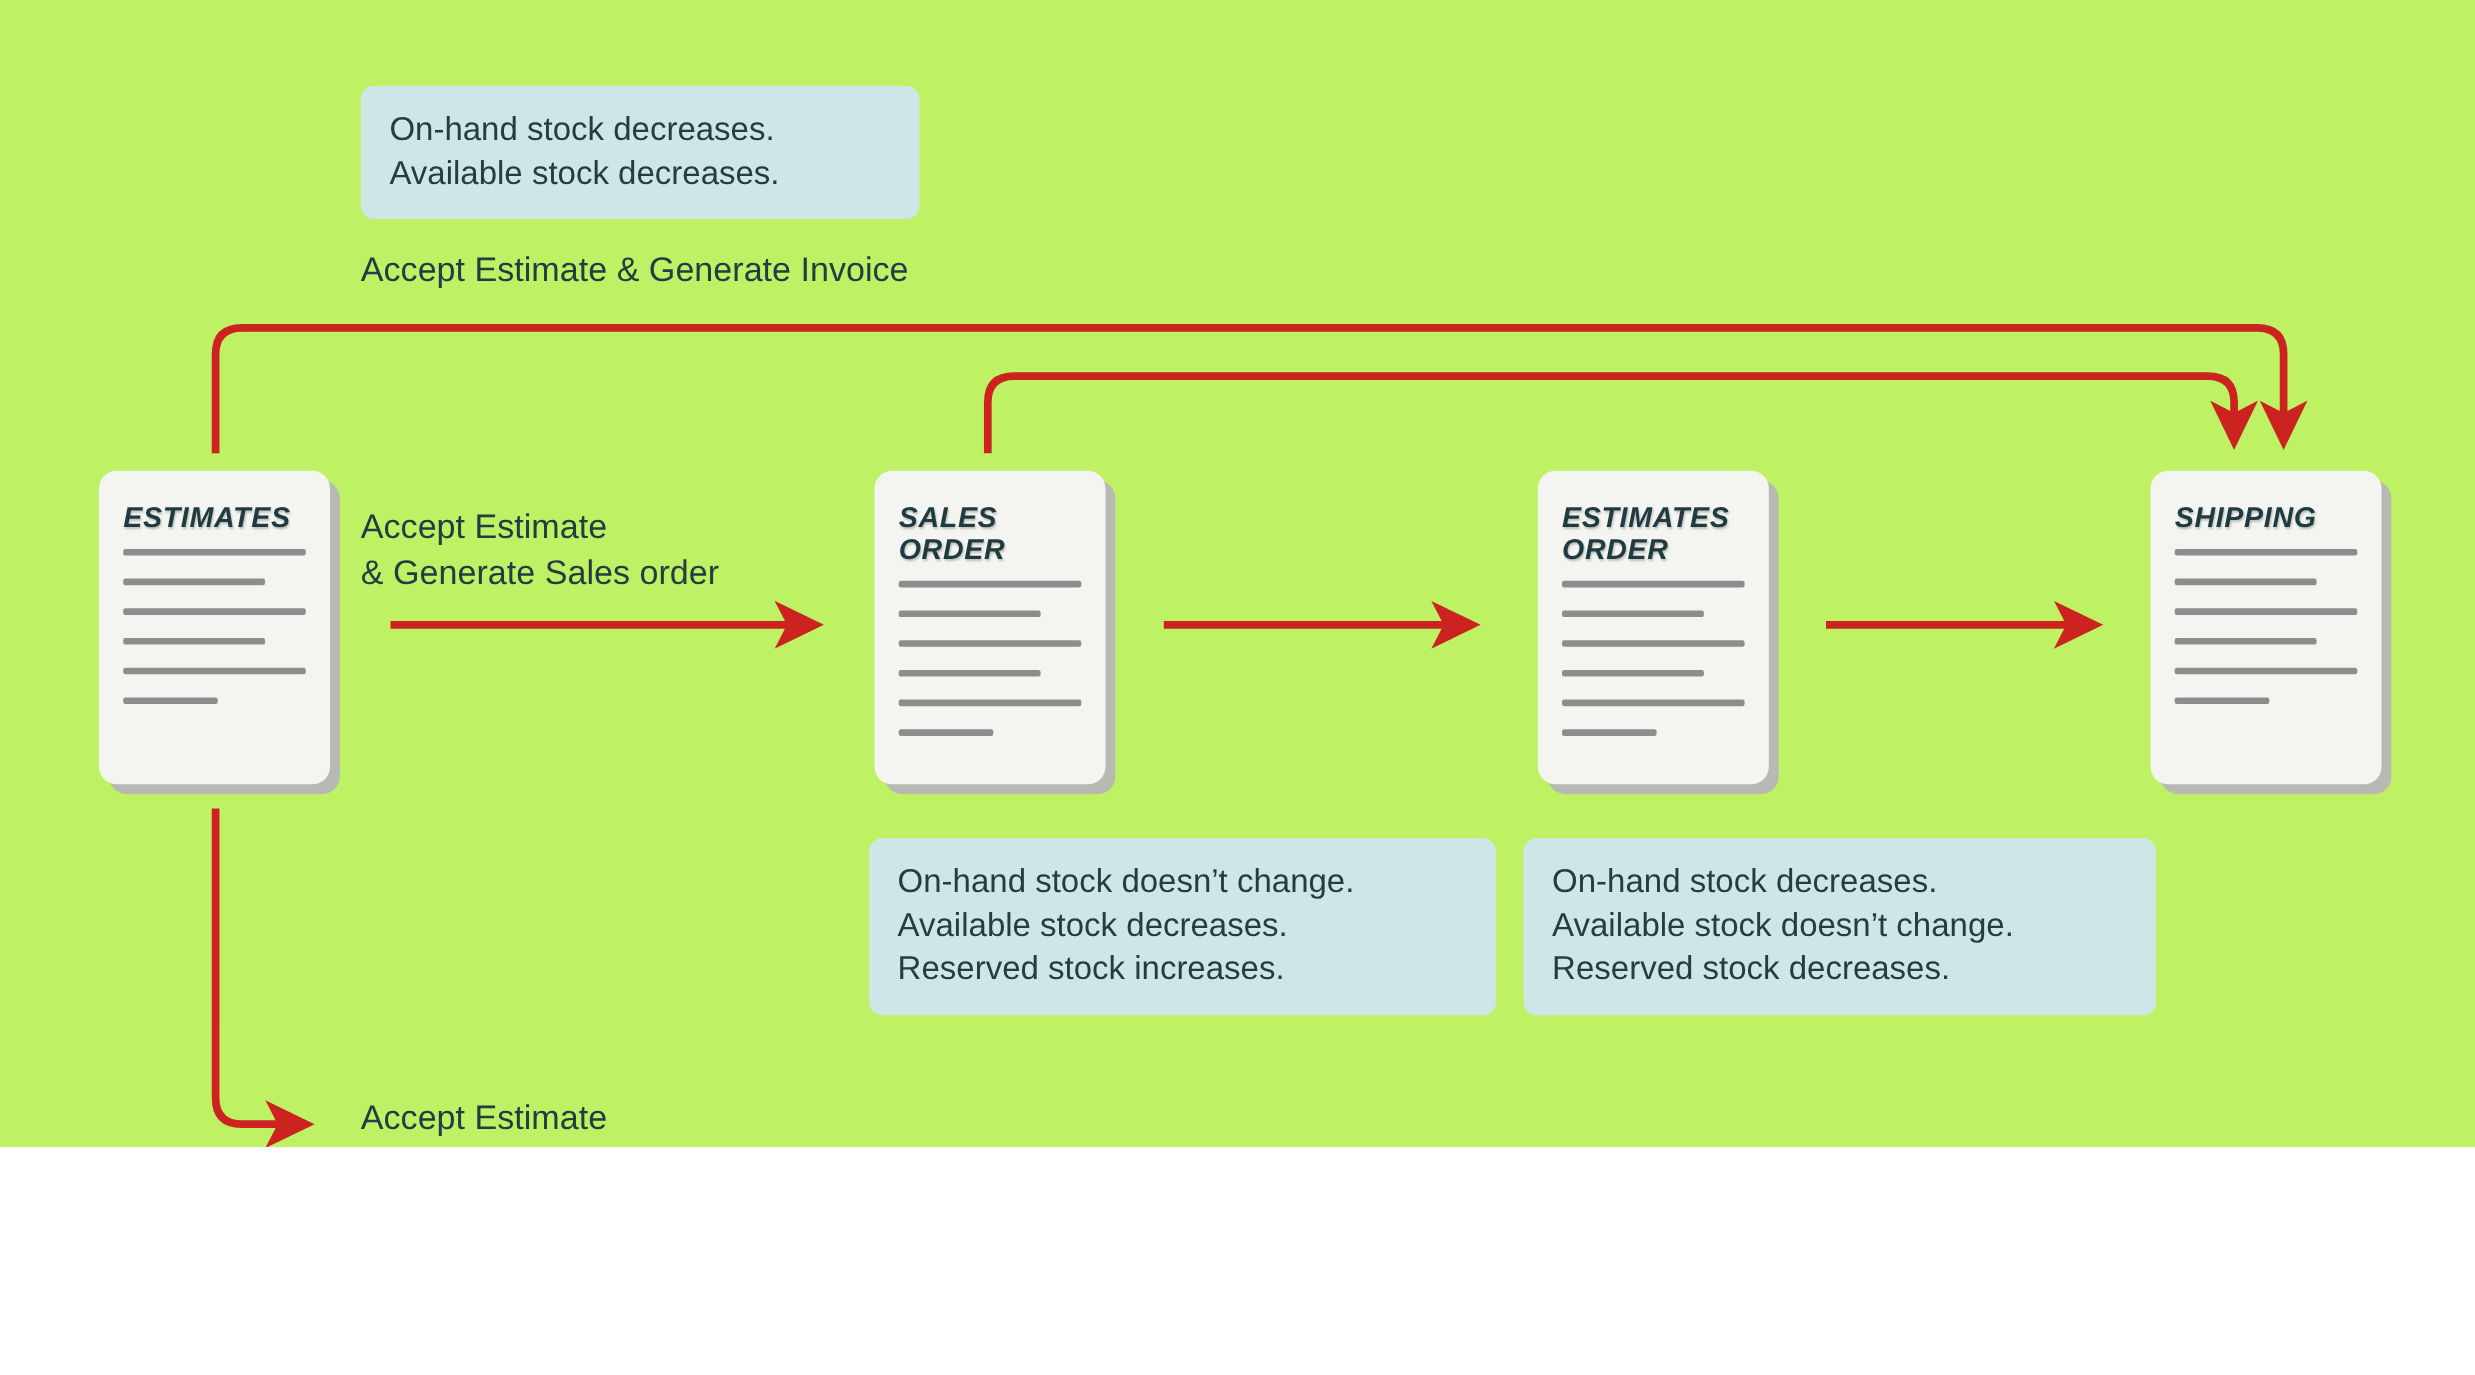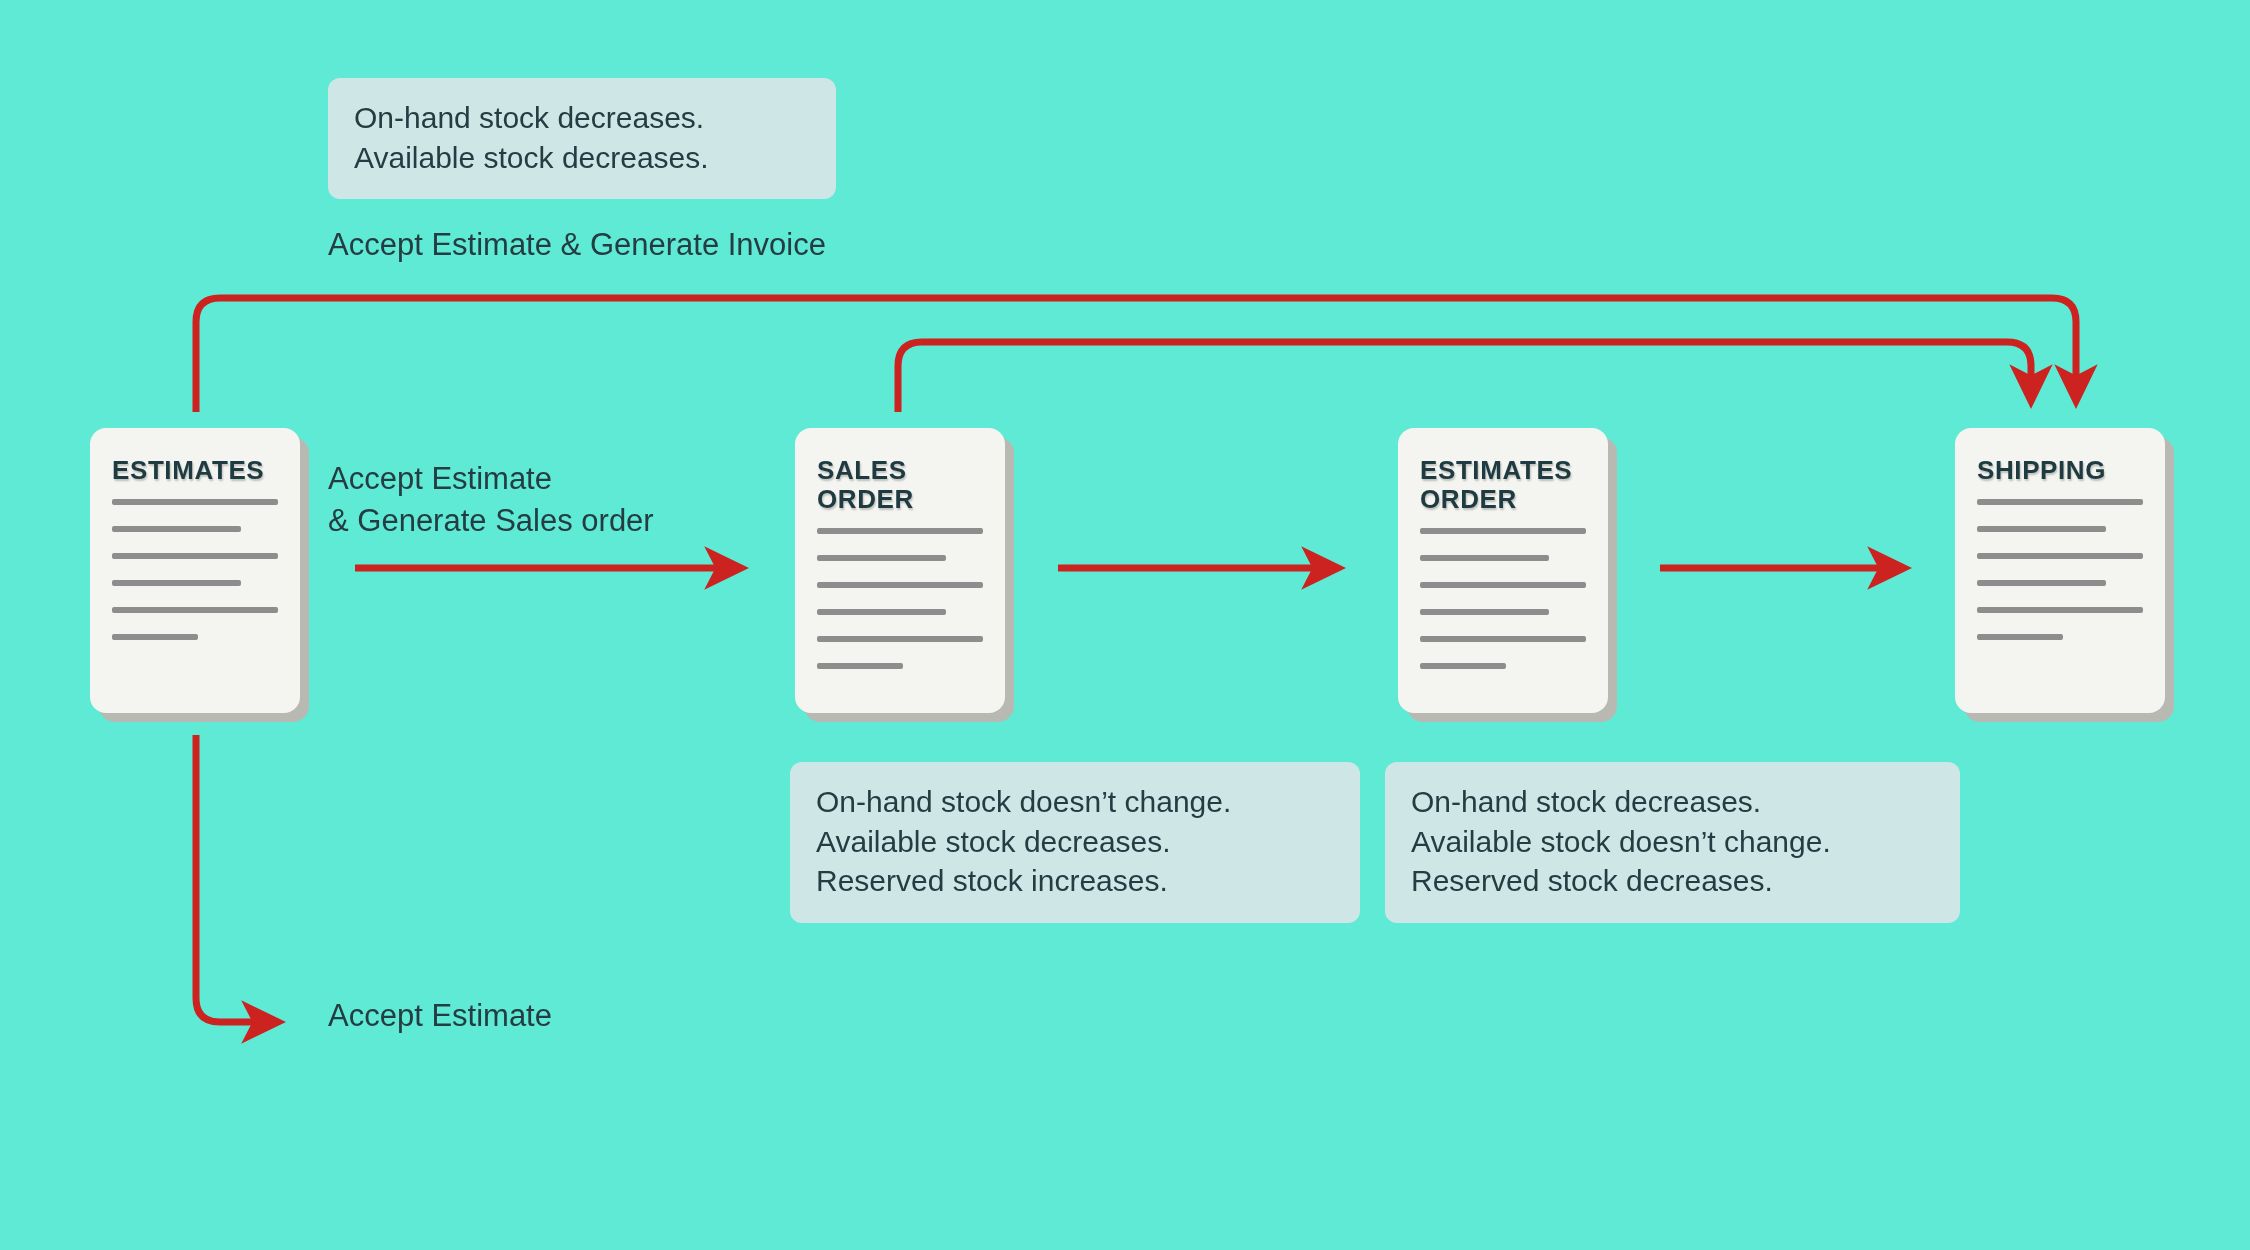--- a/index.html
+++ b/index.html
@@ -8,22 +8,22 @@
     padding: 0;
     background: #ffffff;
   }
   body {
     font-family: "Liberation Sans", sans-serif;
     -webkit-font-smoothing: antialiased;
   }
   #stage {
     position: relative;
     width: 2250px;
-    height: 1250px;
-    background: #5eead4;
+    height: 1043px;
+    background: #bef264;
     overflow: hidden;
   }
 
   
   #connectors {
     position: absolute;
     left: 0;
     top: 0;
     width: 2250px;
     height: 1250px;
@@ -34,20 +34,21 @@
   .doc-card {
     position: absolute;
     width: 210px;
     height: 285px;
     background: #f4f4f0;
     border-radius: 16px;
     box-shadow: 10px 10px 0 -1px rgba(0,0,0,0.0),
                 9px 9px 0px 0px #b9b9b4;
     box-sizing: border-box;
     padding: 28px 22px 0 22px;
+    font-style: italic;
   }
   .doc-card .doc-title {
     font-size: 26px;
     font-weight: bold;
     color: #1f3b42;
     letter-spacing: 0.6px;
     line-height: 1.12;
     margin: 0 0 8px 0;
     text-shadow: 1px 2px 2px rgba(0,0,0,0.22);
     white-space: pre-line;

